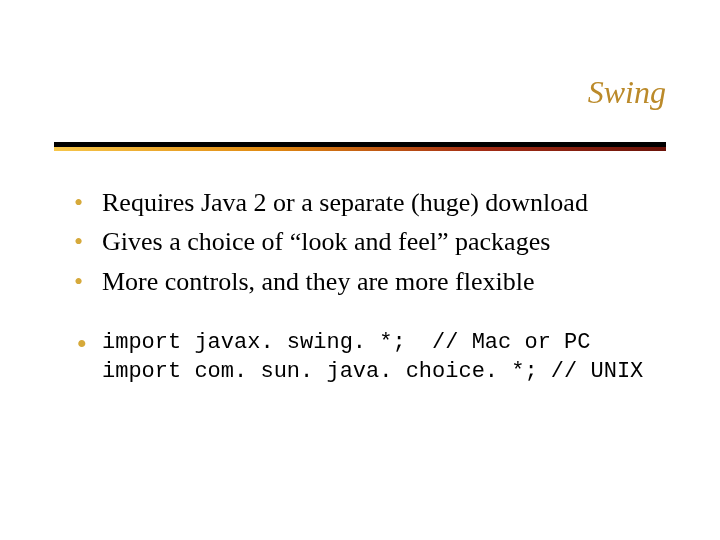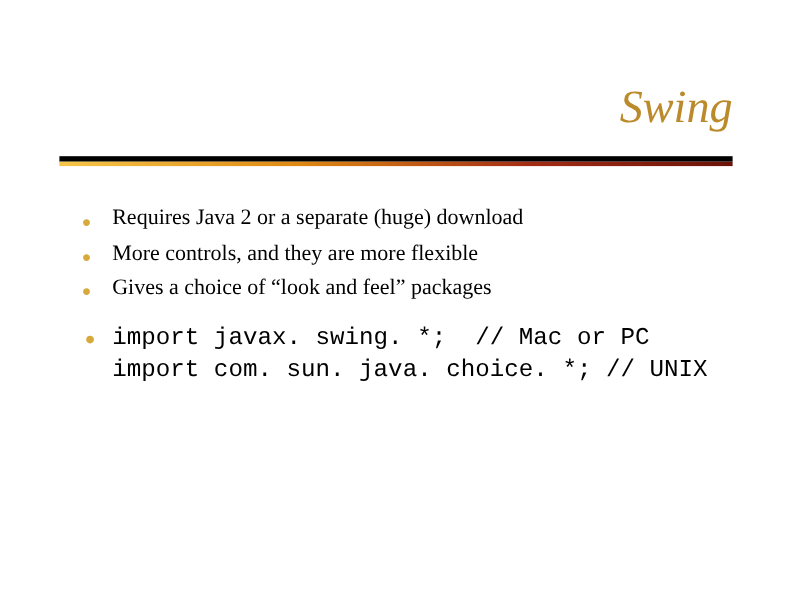--- a/index.html
+++ b/index.html
@@ -1,44 +1,44 @@
 <!DOCTYPE html>
 <html><head>
 <meta charset="utf-8">
 <style>
   html,body{margin:0;padding:0}
   body{width:720px;height:540px;background:#fff;font-family:"Times New Roman",Times,serif;color:#000;overflow:hidden}
   .slide{position:relative;width:720px;height:540px}
-  .title{position:absolute;right:54px;top:74px;font-style:italic;font-size:42px;color:#bb8a2a;font-family:"Times New Roman",Times,serif}
+  .title{position:absolute;right:54px;top:74px;font-style:italic;font-size:32px;color:#bb8a2a;font-family:"Times New Roman",Times,serif}
   .rule{position:absolute;left:54px;top:142px;width:612px}
   .rule .bar{height:5px;background:#000}
   .rule .grad{height:4px;background:linear-gradient(to right,#f6c64a 0%,#e08a12 35%,#a32c15 70%,#6b1309 100%)}
   .content{position:absolute;left:72px;top:186px;width:590px}
   ul.bullets{list-style:none;margin:0;padding:0}
-  ul.bullets>li{position:relative;padding-left:30px;font-size:20px;line-height:1.28;margin:0 0 6px 0}
+  ul.bullets>li{position:relative;padding-left:30px;font-size:26px;line-height:1.28;margin:0 0 6px 0}
   ul.bullets>li::before{content:"•";position:absolute;left:2px;top:0;color:#d6a93a;font-size:26px}
-  ul.code>li{font-family:"Courier New",Courier,monospace;font-size:22px;line-height:1.32;margin-top:18px}
+  ul.code>li{font-family:"Courier New",Courier,monospace;font-size:22px;line-height:1.32;margin-top:30px}
   .codeline{font-family:"Courier New",Courier,monospace;white-space:pre}
 </style>
 </head>
 <body>
 
 <div class="slide">
   <div class="title">Swing</div>
 
   <div class="rule">
     <div class="bar"></div>
     <div class="grad"></div>
   </div>
 
   <div class="content">
     <ul class="bullets">
       <li>Requires Java 2 or a separate (huge) download</li>
+      <li>Gives a choice of “look and feel” packages</li>
       <li>More controls, and they are more flexible</li>
-      <li>Gives a choice of “look and feel” packages</li>
     </ul>
     <ul class="bullets code">
       <li>
         <span class="codeline">import javax. swing. *;  // Mac or PC</span><br>
         <span class="codeline">import com. sun. java. choice. *; // UNIX</span>
       </li>
     </ul>
   </div>
 </div>
 

